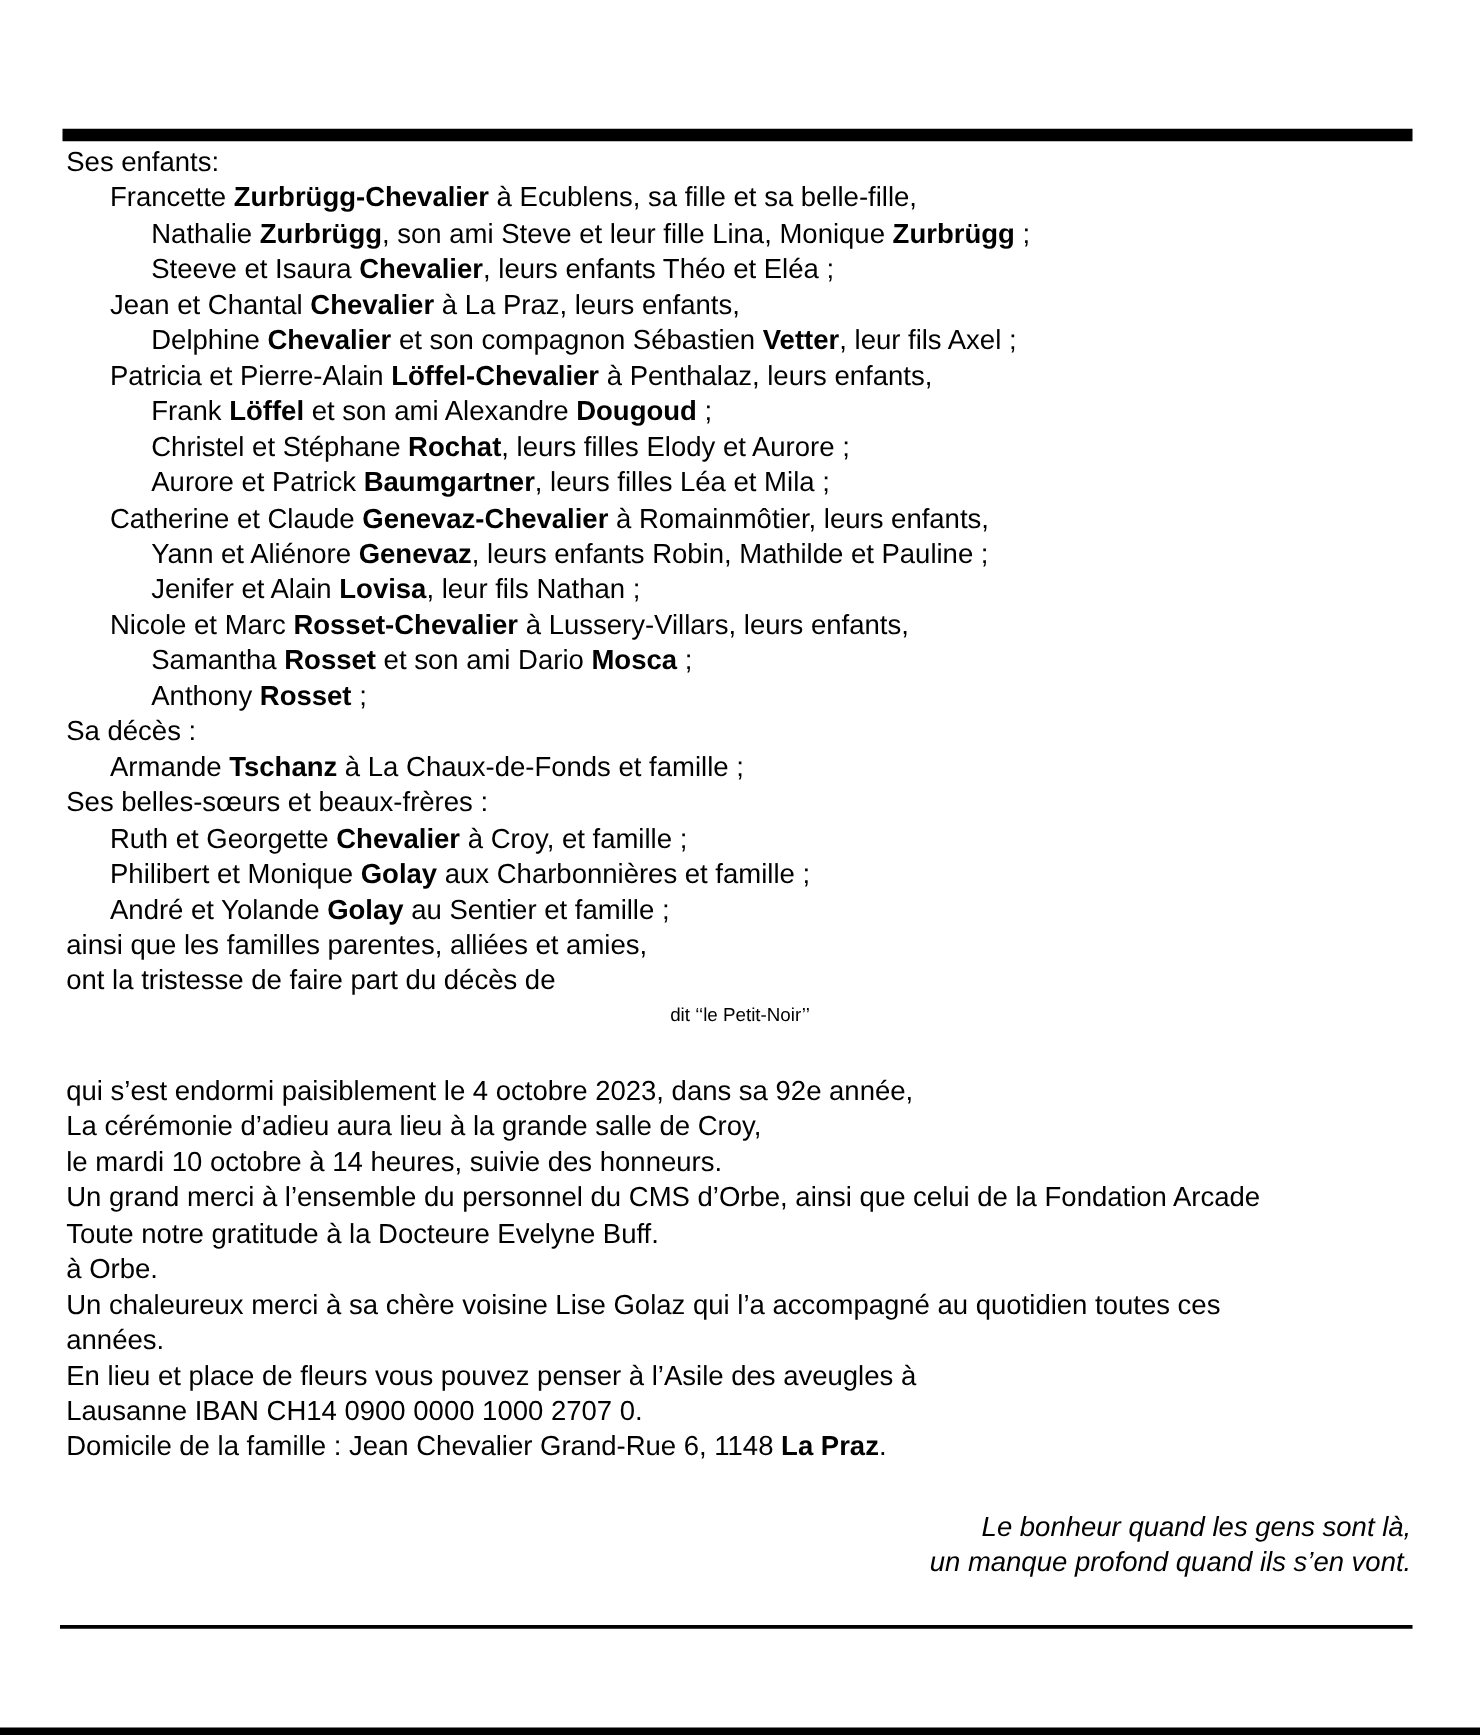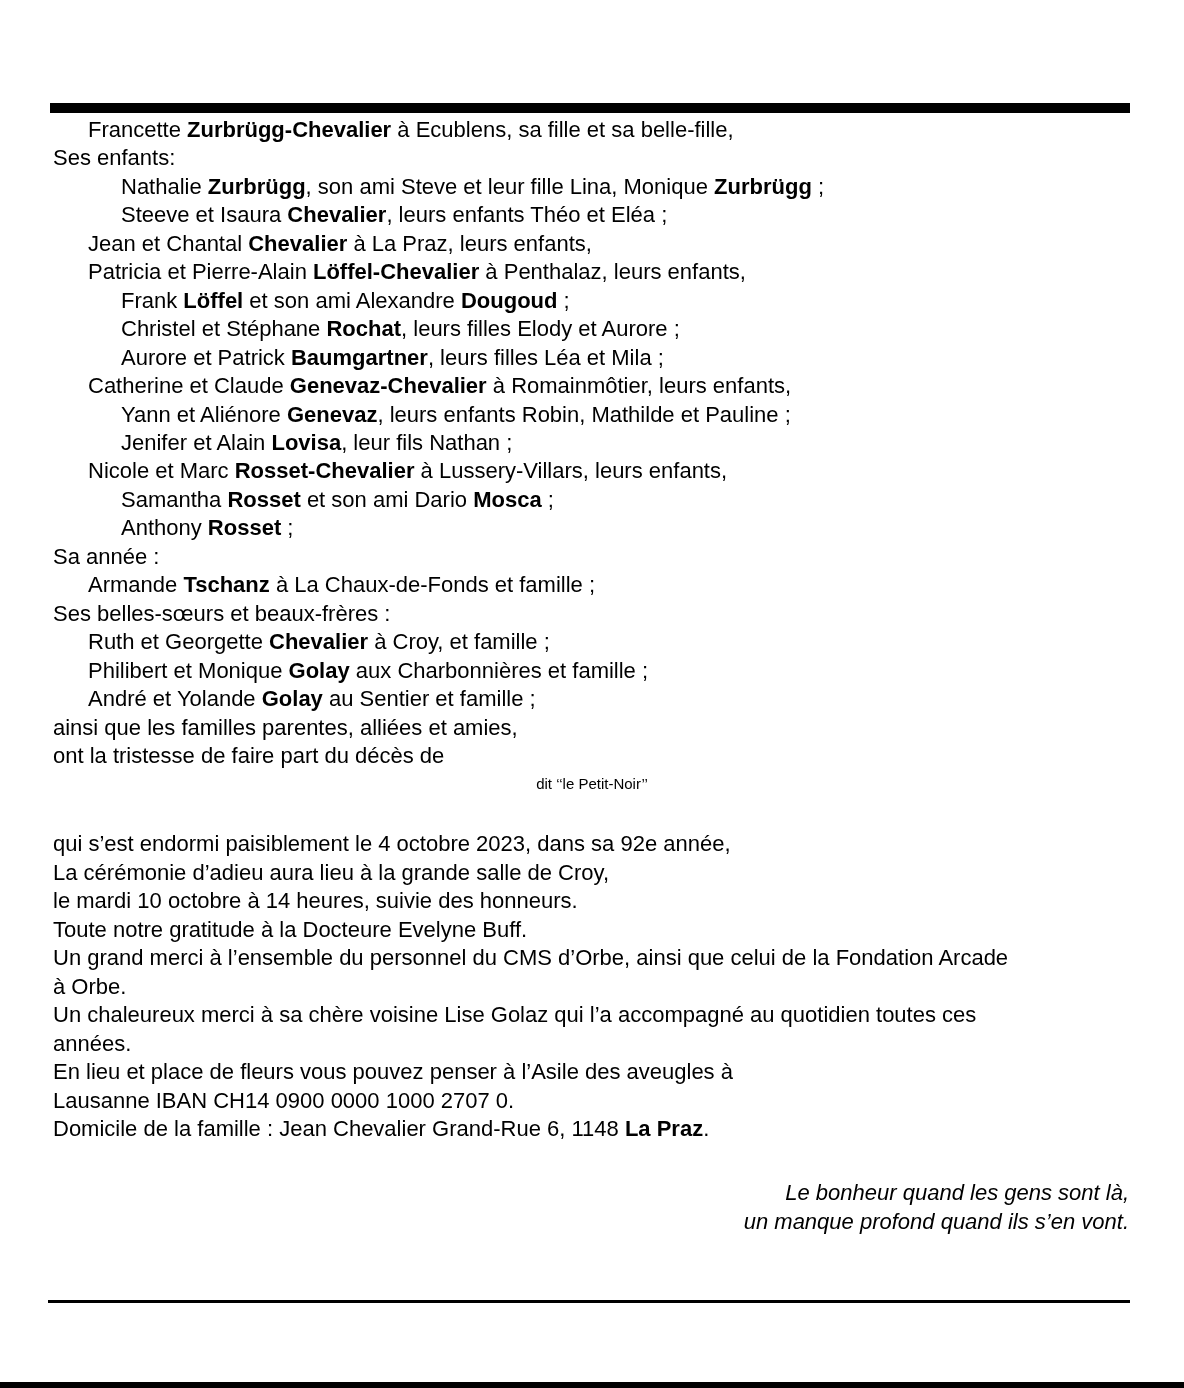--- a/index.html
+++ b/index.html
@@ -63,51 +63,52 @@
     background: #000000;
   }
 </style>
 </head>
 <body>
 
 <div class="top-bar"></div>
 
 <div class="content">
   <div>
+      <div class="line indent-0"><span>Ses enfants:</span></div>
       <div class="line indent-1"><span>Francette </span><span class="bold">Zurbrügg-Chevalier</span><span> à Ecublens, sa fille et sa belle-fille,</span></div>
-      <div class="line indent-0"><span>Ses enfants:</span></div>
       <div class="line indent-2"><span>Nathalie </span><span class="bold">Zurbrügg</span><span>, son ami Steve et leur fille Lina, Monique </span><span class="bold">Zurbrügg</span><span> ;</span></div>
       <div class="line indent-2"><span>Steeve et Isaura </span><span class="bold">Chevalier</span><span>, leurs enfants Théo et Eléa ;</span></div>
       <div class="line indent-1"><span>Jean et Chantal </span><span class="bold">Chevalier</span><span> à La Praz, leurs enfants,</span></div>
+      <div class="line indent-2"><span>Delphine </span><span class="bold">Chevalier</span><span> et son compagnon Sébastien </span><span class="bold">Vetter</span><span>, leur fils Axel ;</span></div>
       <div class="line indent-1"><span>Patricia et Pierre-Alain </span><span class="bold">Löffel-Chevalier</span><span> à Penthalaz, leurs enfants,</span></div>
       <div class="line indent-2"><span>Frank </span><span class="bold">Löffel</span><span> et son ami Alexandre </span><span class="bold">Dougoud</span><span> ;</span></div>
       <div class="line indent-2"><span>Christel et Stéphane </span><span class="bold">Rochat</span><span>, leurs filles Elody et Aurore ;</span></div>
       <div class="line indent-2"><span>Aurore et Patrick </span><span class="bold">Baumgartner</span><span>, leurs filles Léa et Mila ;</span></div>
       <div class="line indent-1"><span>Catherine et Claude </span><span class="bold">Genevaz-Chevalier</span><span> à Romainmôtier, leurs enfants,</span></div>
       <div class="line indent-2"><span>Yann et Aliénore </span><span class="bold">Genevaz</span><span>, leurs enfants Robin, Mathilde et Pauline ;</span></div>
       <div class="line indent-2"><span>Jenifer et Alain </span><span class="bold">Lovisa</span><span>, leur fils Nathan ;</span></div>
       <div class="line indent-1"><span>Nicole et Marc </span><span class="bold">Rosset-Chevalier</span><span> à Lussery-Villars, leurs enfants,</span></div>
       <div class="line indent-2"><span>Samantha </span><span class="bold">Rosset</span><span> et son ami Dario </span><span class="bold">Mosca</span><span> ;</span></div>
       <div class="line indent-2"><span>Anthony </span><span class="bold">Rosset</span><span> ;</span></div>
-      <div class="line indent-0"><span>Sa année :</span></div>
+      <div class="line indent-0"><span>Sa décès :</span></div>
       <div class="line indent-1"><span>Armande </span><span class="bold">Tschanz</span><span> à La Chaux-de-Fonds et famille ;</span></div>
       <div class="line indent-0"><span>Ses belles-sœurs et beaux-frères :</span></div>
       <div class="line indent-1"><span>Ruth et Georgette </span><span class="bold">Chevalier</span><span> à Croy, et famille ;</span></div>
       <div class="line indent-1"><span>Philibert et Monique </span><span class="bold">Golay</span><span> aux Charbonnières et famille ;</span></div>
       <div class="line indent-1"><span>André et Yolande </span><span class="bold">Golay</span><span> au Sentier et famille ;</span></div>
       <div class="line indent-0"><span>ainsi que les familles parentes, alliées et amies,</span></div>
       <div class="line indent-0"><span>ont la tristesse de faire part du décès de</span></div>
     </div>
   <div class="deceased-nickname">dit ‘‘le Petit-Noir’’</div>
   <div class="announcement">
       <div class="line indent-0"><span>qui s’est endormi paisiblement le 4 octobre 2023, dans sa 92e année,</span></div>
       <div class="line indent-0"><span>La cérémonie d’adieu aura lieu à la grande salle de Croy,</span></div>
       <div class="line indent-0"><span>le mardi 10 octobre à 14 heures, suivie des honneurs.</span></div>
+      <div class="line indent-0"><span>Un grand merci à l’ensemble du personnel du CMS d’Orbe, ainsi que celui de la Fondation Arcade</span></div>
       <div class="line indent-0"><span>Toute notre gratitude à la Docteure Evelyne Buff.</span></div>
-      <div class="line indent-0"><span>Un grand merci à l’ensemble du personnel du CMS d’Orbe, ainsi que celui de la Fondation Arcade</span></div>
       <div class="line indent-0"><span>à Orbe.</span></div>
       <div class="line indent-0"><span>Un chaleureux merci à sa chère voisine Lise Golaz qui l’a accompagné au quotidien toutes ces</span></div>
       <div class="line indent-0"><span>années.</span></div>
       <div class="line indent-0"><span>En lieu et place de fleurs vous pouvez penser à l’Asile des aveugles à</span></div>
       <div class="line indent-0"><span>Lausanne IBAN CH14 0900 0000 1000 2707 0.</span></div>
       <div class="line indent-0"><span>Domicile de la famille : Jean Chevalier Grand-Rue 6, 1148 </span><span class="bold">La Praz</span><span>.</span></div>
     </div>
   <div class="quote">
       <div class="line indent-0"><span>Le bonheur quand les gens sont là,</span></div>
       <div class="line indent-0"><span>un manque profond quand ils s’en vont.</span></div>

